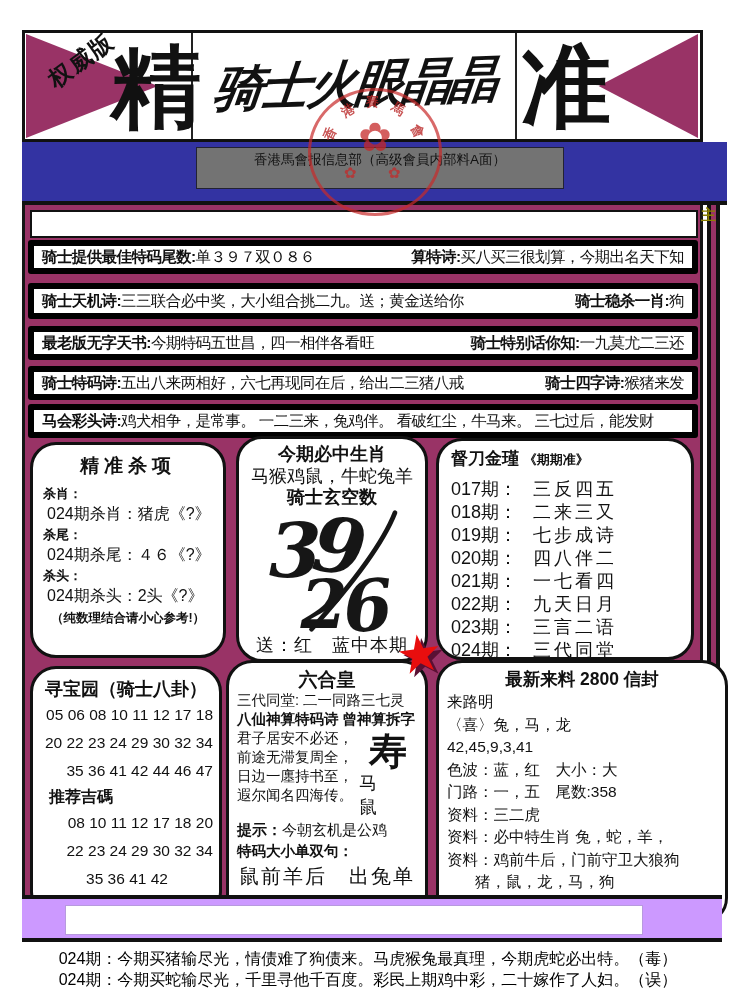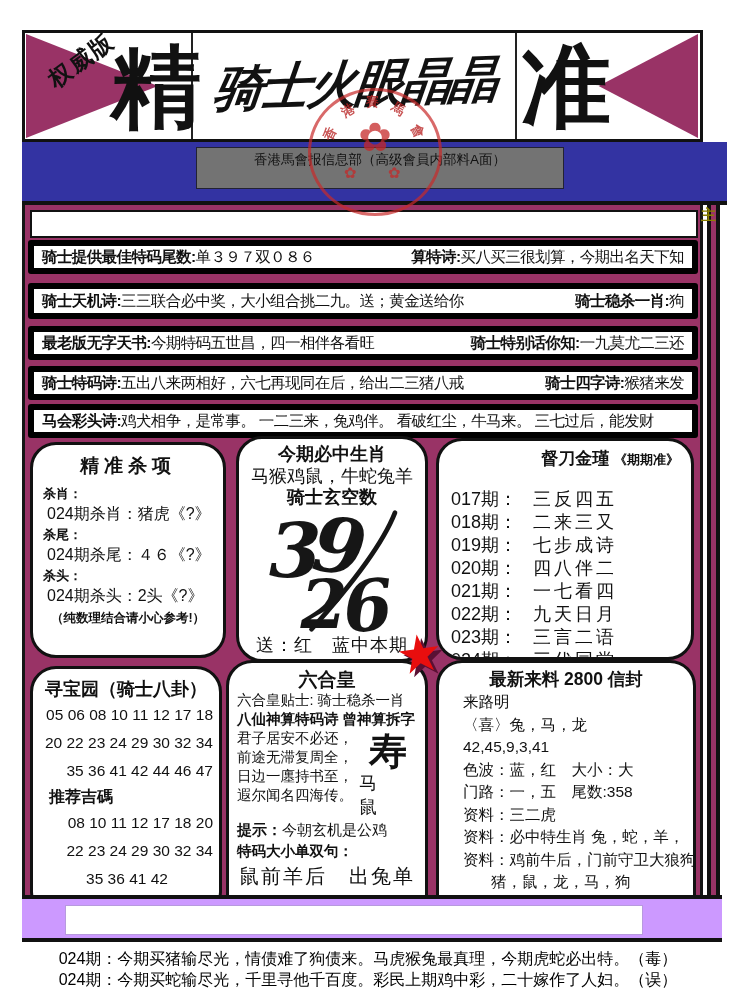--- a/index.html
+++ b/index.html
@@ -74,21 +74,21 @@
   #kill-box .note{font-size:12.5px;font-weight:bold;text-align:center;margin-top:2px;}
 
   #zodiac-box{left:236px;top:436px;width:192px;height:226px;padding:5px 4px;text-align:center;}
   #zodiac-box .ttl{font-size:18px;font-weight:bold;line-height:21px;}
   #zodiac-box .animals{font-size:18px;line-height:22px;letter-spacing:0;}
   #zodiac-box .sub{font-size:18px;font-weight:bold;line-height:21px;}
   #zodiac-box svg{display:block;margin:0 auto;}
   #zodiac-box .send{font-size:18px;line-height:22px;letter-spacing:1px;}
 
   #gold-box{left:436px;top:438px;width:258px;height:222px;padding:6px 12px;}
-  #gold-box .ttl{text-align:right;font-size:17px;font-weight:bold;margin-bottom:18px;}
+  #gold-box .ttl{text-align:left;font-size:17px;font-weight:bold;margin-bottom:8px;}
   #gold-box .ttl small{font-size:13px;font-weight:bold;}
   .gold-row{display:flex;font-size:18px;line-height:23px;white-space:nowrap;}
   .gold-row .p{width:82px;}
   .gold-row .t{letter-spacing:3px;}
 
   #treasure-box{left:30px;top:666px;width:192px;height:252px;padding:8px 6px;}
   #treasure-box .ttl{text-align:center;font-size:18px;font-weight:bold;white-space:nowrap;}
   #treasure-box .nums{font-size:15.5px;line-height:28px;text-align:right;padding-left:2px;white-space:nowrap;}
   #treasure-box .sub{font-size:16px;font-weight:bold;padding-left:10px;line-height:24px;}
   #treasure-box .nums2{padding-left:12px;}
@@ -102,21 +102,21 @@
   #emperor-box .poem{font-size:14.5px;line-height:19px;white-space:nowrap;}
   #emperor-box .side{display:flex;flex-direction:column;justify-content:space-between;align-items:center;
         padding:2px 0 0 6px;}
   #emperor-box .shou{font-size:38px;font-weight:bold;line-height:40px;}
   #emperor-box .sidechars{font-size:18px;letter-spacing:6px;}
   #emperor-box .hint{font-size:15px;line-height:22px;white-space:nowrap;}
   #emperor-box .hint b{font-weight:bold;text-align:right;}
   #emperor-box .szlabel{font-size:14.5px;font-weight:bold;line-height:20px;}
   #emperor-box .sztext{font-size:20px;text-align:center;letter-spacing:2px;line-height:30px;}
 
-  #letter-box{left:436px;top:660px;width:260px;height:264px;padding:4px 24px;}
+  #letter-box{left:436px;top:660px;width:292px;height:264px;padding:4px 8px;}
   #letter-box .ttl{text-align:center;font-size:17.5px;font-weight:bold;line-height:24px;}
   #letter-box .ln{font-size:15.5px;line-height:22.5px;white-space:nowrap;}
   #letter-box .ln.indent{padding-left:28px;}
 
   #star{position:absolute;left:396px;top:628px;font-size:52px;line-height:52px;color:#e80e0e;z-index:9;
         text-shadow:4px 4px 0 #5a1033;transform:rotate(-8deg);}
 
   
   #purple-band{position:absolute;left:22px;top:895px;width:700px;height:47px;background:#CC99FF;
         border-top:4px solid #111;border-bottom:4px solid #111;box-sizing:border-box;z-index:4;}
@@ -259,21 +259,21 @@
     <div class="nums">20 22 23 24 29 30 32 34</div>
     <div class="nums">35 36 41 42 44 46 47</div>
     <div class="sub">推荐吉碼</div>
     <div class="nums nums2">08 10 11 12 17 18 20</div>
     <div class="nums nums2">22 23 24 29 30 32 34</div>
     <div class="nums numsC">35 36 41 42</div>
   </div>
 
   <div class="card" id="emperor-box">
     <div class="ttl">六合皇</div>
-    <div class="tip">六合皇贴士: 骑士稳杀一肖</div>
+    <div class="tip">三代同堂: 二一同路三七灵</div>
     <div class="ptitle">八仙神算特码诗 曾神算拆字</div>
     <div class="poemwrap">
       <div class="poem">
         <div>君子居安不必还，</div>
         <div>前途无滞复周全，</div>
         <div>日边一廛持书至，</div>
         <div>遐尔闻名四海传。</div>
       </div>
       <div class="side">
         <div class="shou">寿</div>

